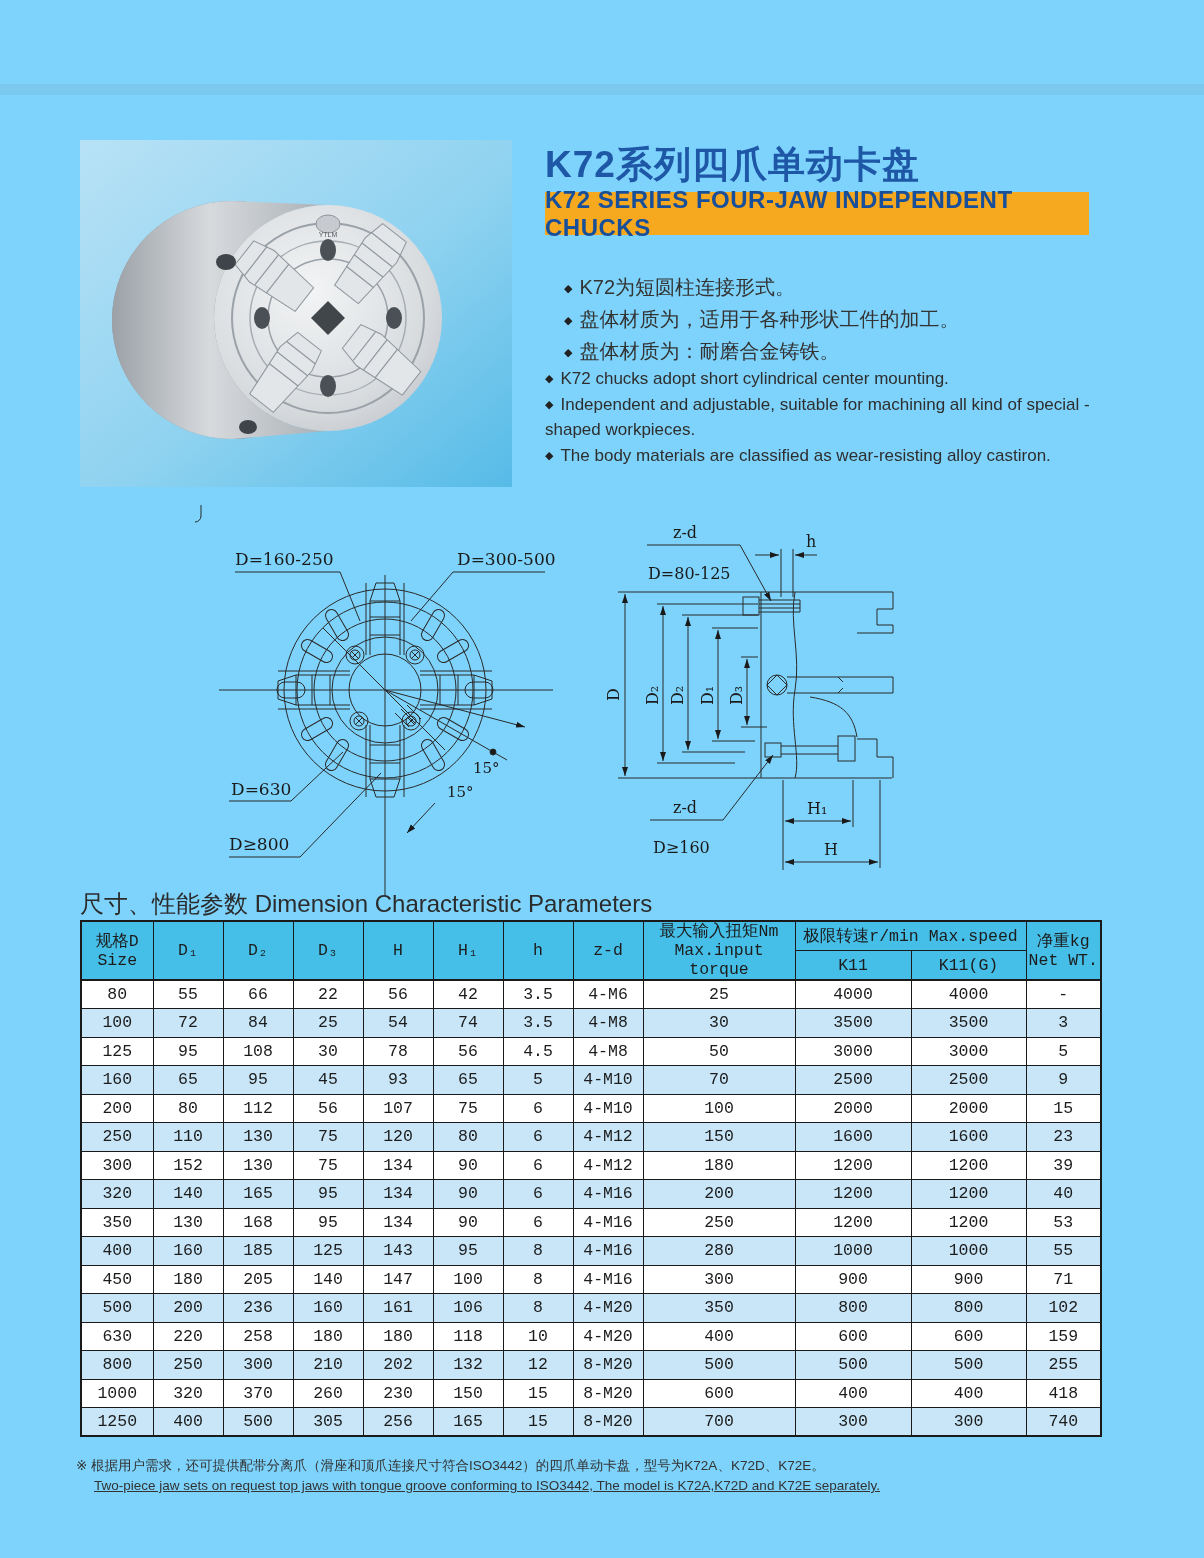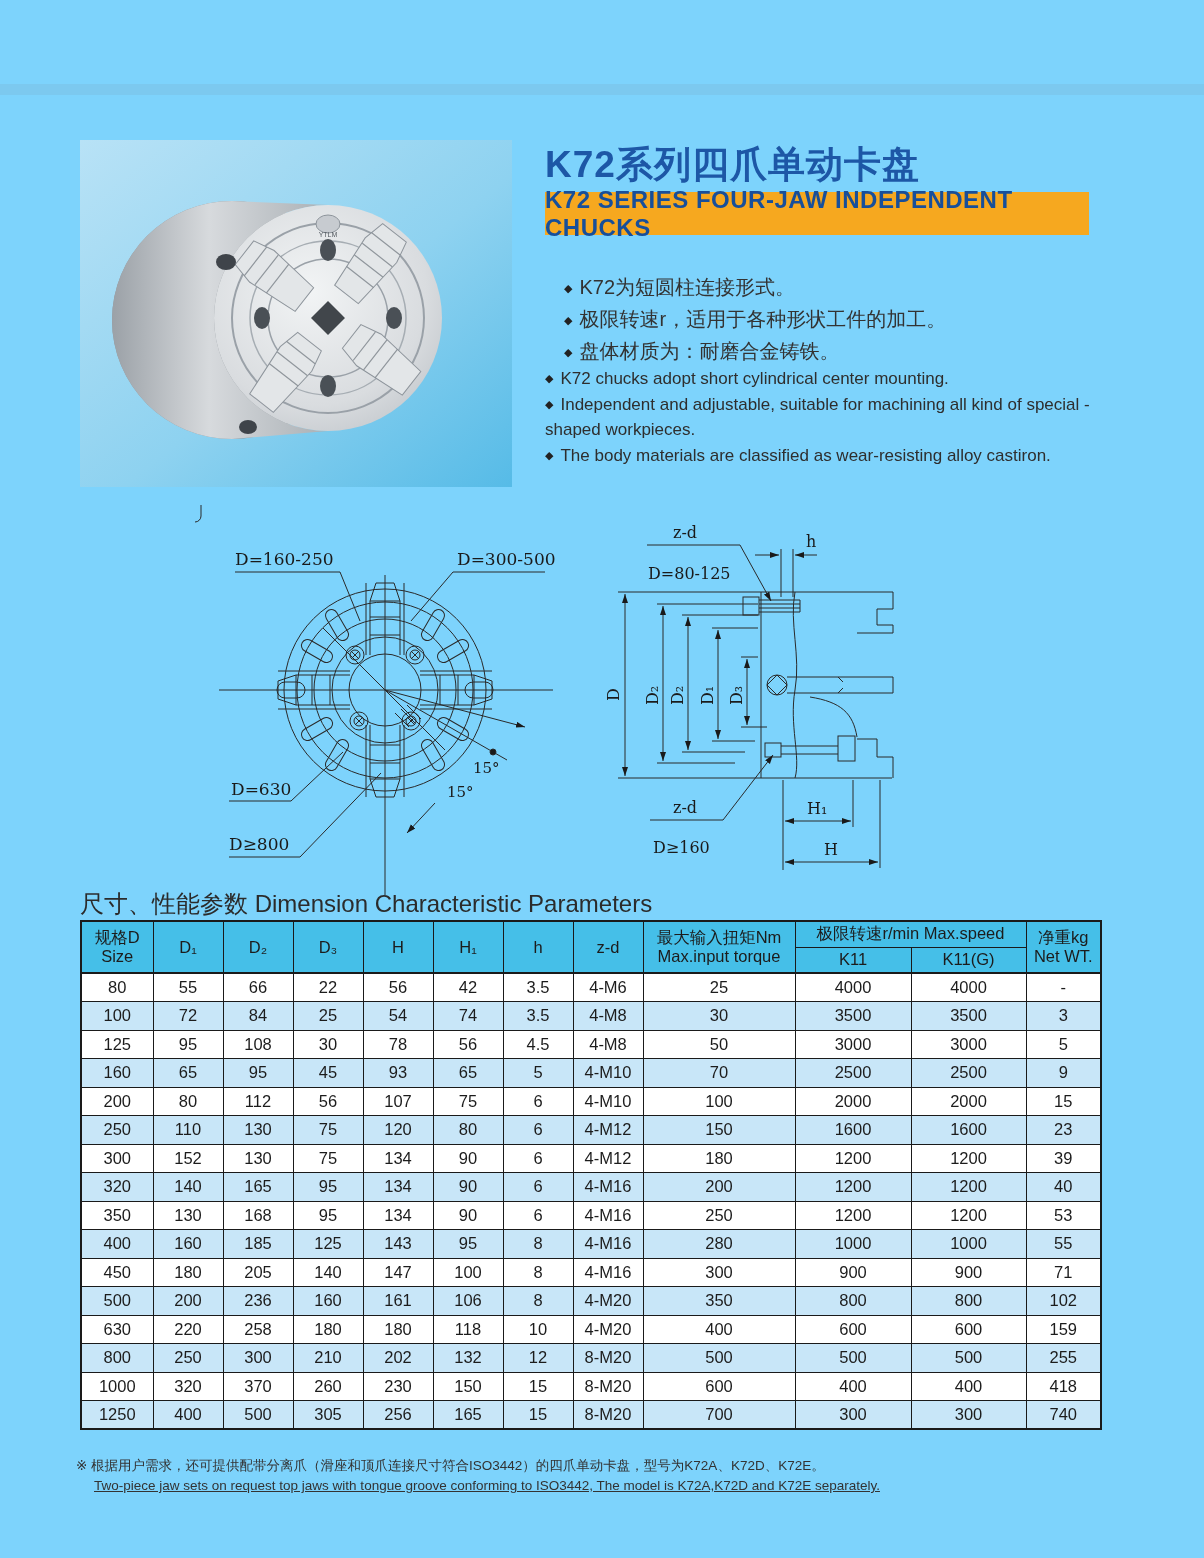--- a/index.html
+++ b/index.html
@@ -22,21 +22,21 @@
   .features-en { position:absolute; left:545px; top:366px; width:558px; }
   .features-en .feat { font-size:17px; color:#2e2e2e; line-height:25.5px; }
   .feat .mk { font-size:11px; color:#222; margin-right:7px; vertical-align:2px; }
 
   .diagram { position:absolute; }
   .diagram svg text { font-family:"DejaVu Serif",serif; fill:#1a1a1a; }
 
   .params-title { position:absolute; left:80px; top:888px; font-size:24px; color:#2b2b2b; }
 
   .spec-table { position:absolute; left:80px; top:920px; border-collapse:collapse; table-layout:fixed;
-                width:1020px; border:2px solid #1a1a1a; }
+                width:1020px; border:2px solid #1a1a1a;font-family:Liberation Mono, monospace; }
   .spec-table th, .spec-table td { border:1px solid #1a1a1a; text-align:center; vertical-align:middle;
                 padding:0; color:#1c1c1c; }
   .spec-table thead th { background:#45bfe8; font-weight:normal; font-size:16.5px; height:26px; }
   .spec-table thead { border-bottom:2px solid #1a1a1a; }
   .spec-table tbody td { font-size:16.5px; height:28.5px; background:#ffffff; }
   .spec-table tbody tr.alt td { background:#c8e6f8; }
   .hdr2 { line-height:19px; }
 
   .notes { position:absolute; left:76px; top:1456px; width:1050px; font-size:13.5px; color:#333; line-height:20px; }
   .notes .en { padding-left:18px;text-decoration:underline; }
@@ -106,21 +106,21 @@
     </svg>
   </div>
 
   <div class="title">K72系列四爪单动卡盘</div>
   <div class="subtitle-bar">
     <span>K72 SERIES FOUR-JAW INDEPENDENT CHUCKS</span>
   </div>
 
   <div class="features-cn">
     <div class="feat"><span class="mk">◆</span><span>K72为短圆柱连接形式。</span></div>
-    <div class="feat"><span class="mk">◆</span><span>极限转速r，适用于各种形状工件的加工。</span></div>
+    <div class="feat"><span class="mk">◆</span><span>盘体材质为，适用于各种形状工件的加工。</span></div>
     <div class="feat"><span class="mk">◆</span><span>盘体材质为：耐磨合金铸铁。</span></div>
   </div>
   <div class="features-en">
     <div class="feat"><span class="mk">◆</span><span>K72 chucks adopt short cylindrical center mounting.</span></div>
     <div class="feat"><span class="mk">◆</span><span>Independent and adjustable, suitable for machining all kind of special -shaped workpieces.</span></div>
     <div class="feat"><span class="mk">◆</span><span>The body materials are classified as  wear-resisting alloy castiron.</span></div>
   </div>
 
   <div class="diagram" style="left:195px; top:505px;text-align:center;">
     <svg width="395" height="392" viewBox="0 0 395 392">

